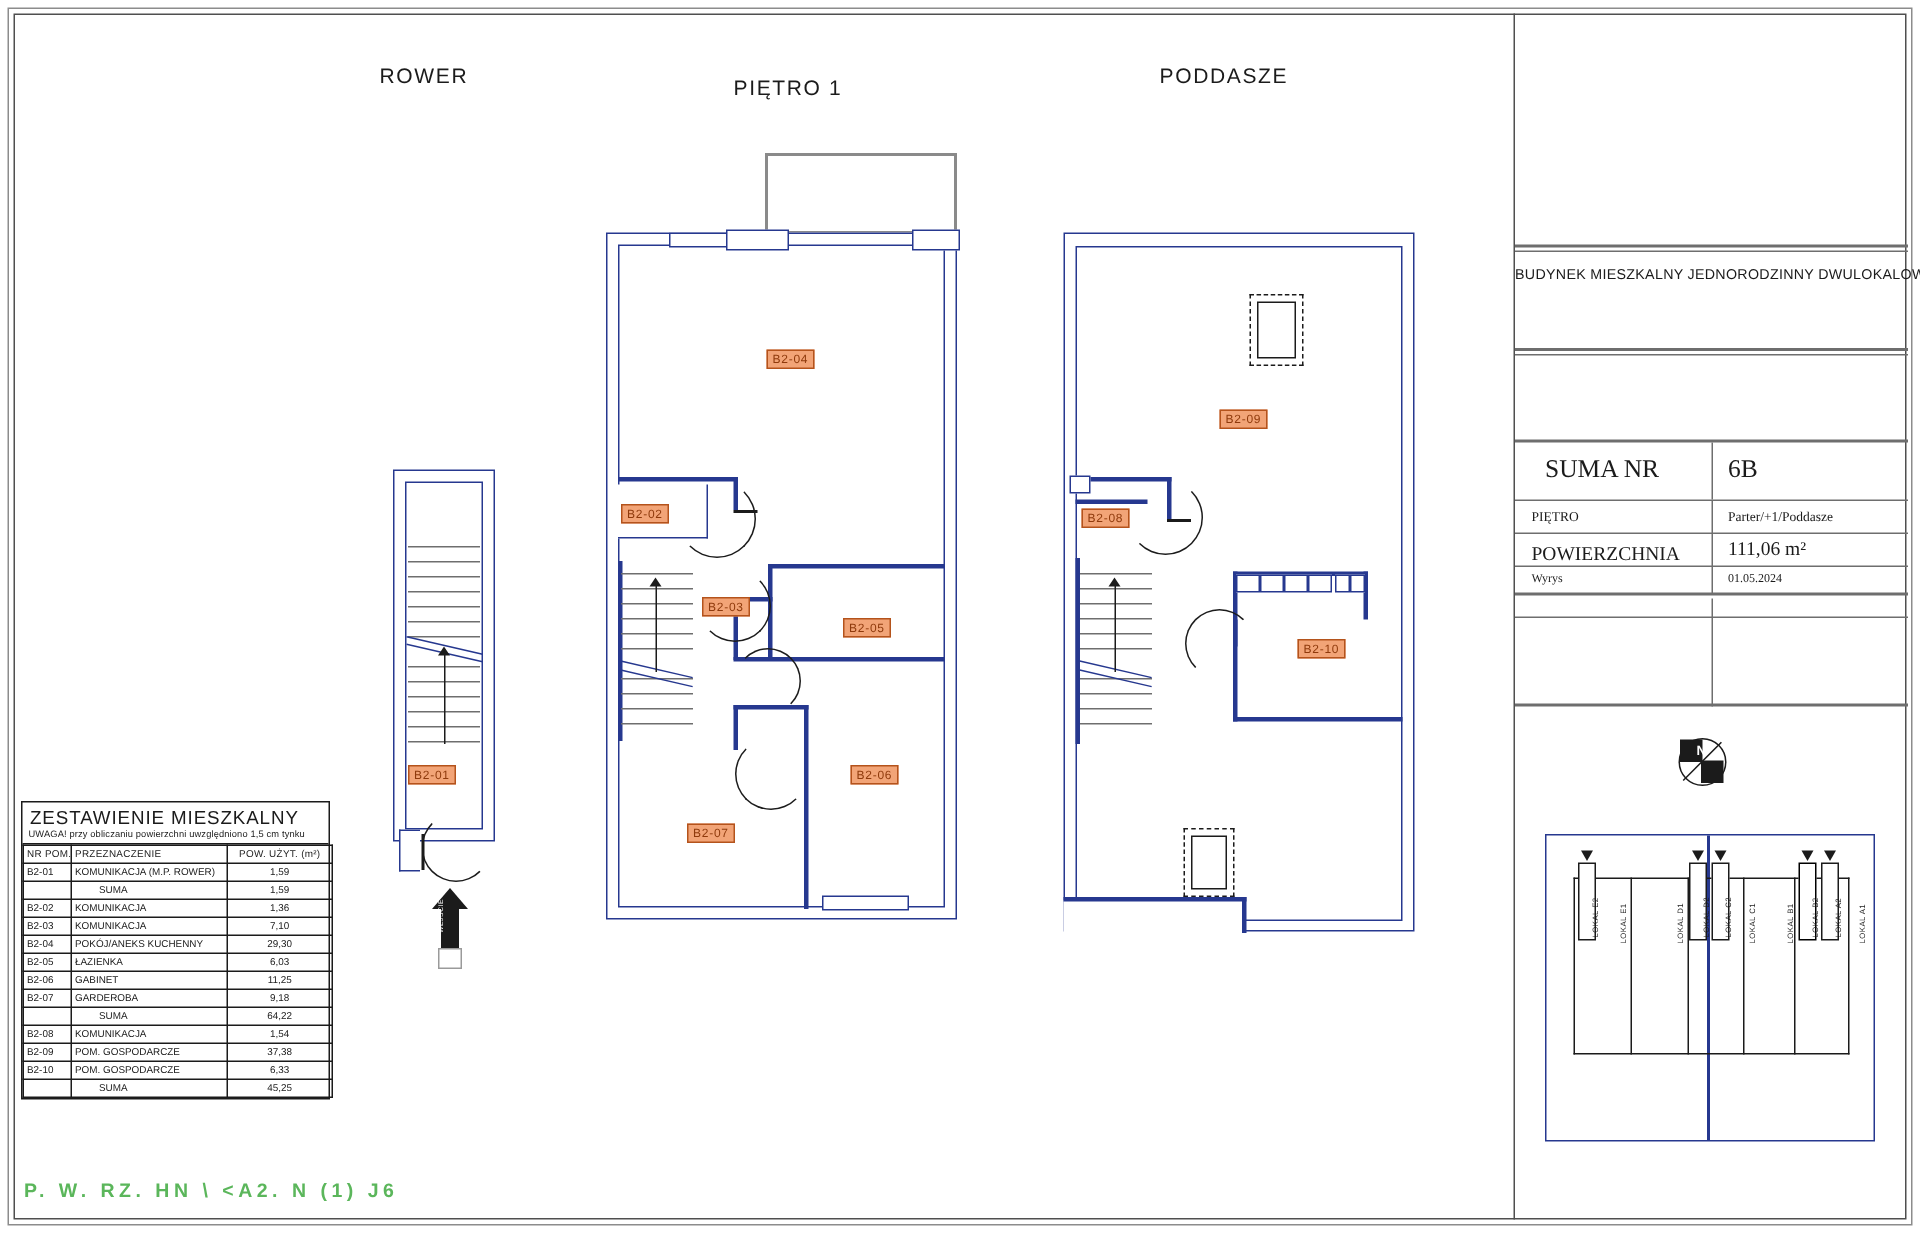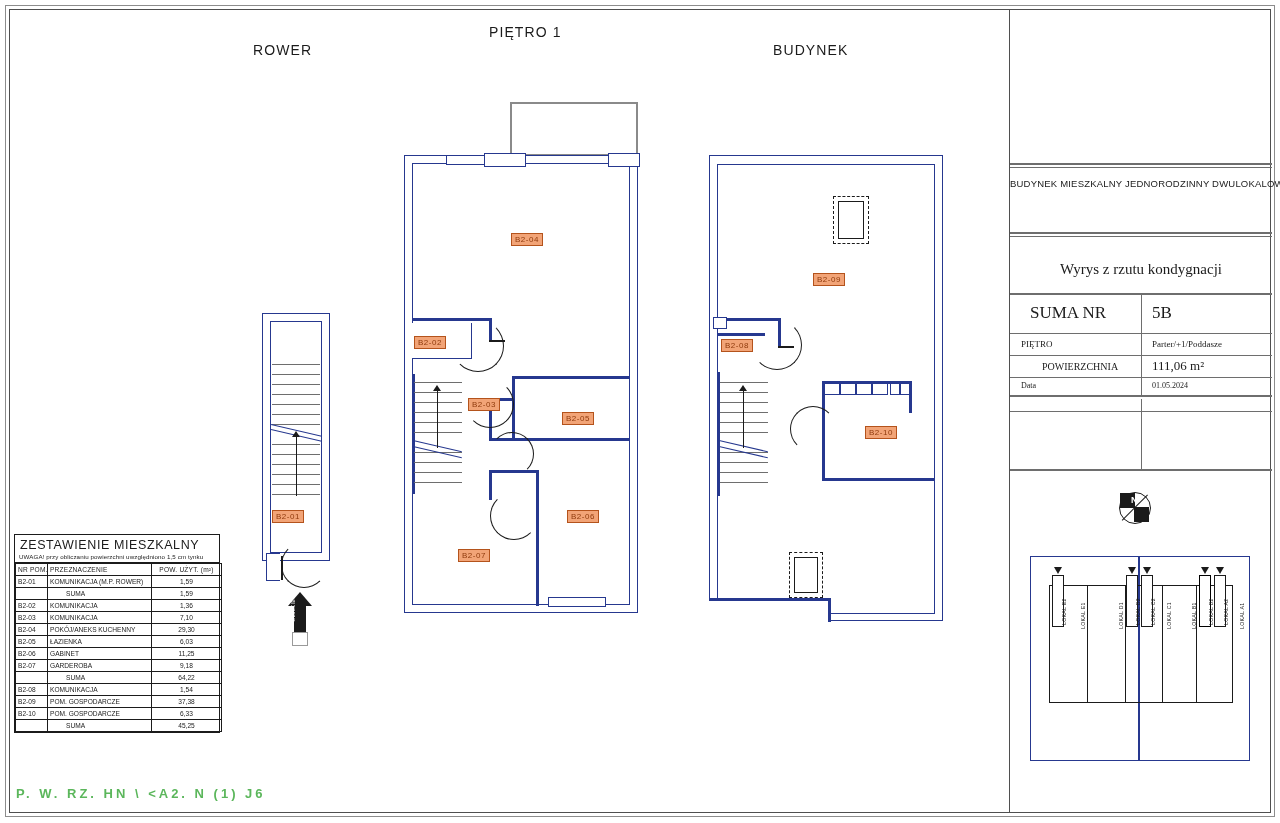--- a/index.html
+++ b/index.html
@@ -270,22 +270,22 @@
 </style>
 </head>
 <body>
 
 <div id="sheet">
 
   <div class="frame-outer"></div>
   <div class="frame-inner"></div>
 
   <div class="floor-title" style="left:253px;top:42px;">ROWER</div>
-  <div class="floor-title" style="left:489px;top:24px;">PIĘTRO 1</div>
-  <div class="floor-title" style="left:773px;top:42px;">BUDYNEK</div>
+  <div class="floor-title" style="left:489px;top:50px;">PIĘTRO 1</div>
+  <div class="floor-title" style="left:773px;top:42px;">PODDASZE</div>
 
   <div class="plan">
     <div class="wall" style="left:262px;top:313px;width:68px;height:248px;"></div>
     <div class="wall-thin" style="left:270px;top:321px;width:52px;height:232px;"></div>
 
     <div class="tread" style="left:272px;top:364px;width:48px;"></div>
     <div class="tread" style="left:272px;top:374px;width:48px;"></div>
     <div class="tread" style="left:272px;top:384px;width:48px;"></div>
     <div class="tread" style="left:272px;top:394px;width:48px;"></div>
     <div class="tread" style="left:272px;top:404px;width:48px;"></div>
@@ -514,40 +514,39 @@
   </div>
   <div class="watermark">P. W. RZ. HN \ &lt;A2. N       (1) J6</div>
 
   <div id="title-block">
 
     <div class="tb-div" style="top:154px;height:2px;"></div>
     <div class="tb-div" style="top:158px;height:1px;"></div>
     <div class="tb-text" style="left:0;top:168px;width:262px;text-align:center;font-size:9.5px;line-height:13px;letter-spacing:.2px;">BUDYNEK MIESZKALNY JEDNORODZINNY DWULOKALOWY</div>
     <div class="tb-div" style="top:223px;height:2px;"></div>
     <div class="tb-div" style="top:227px;height:1px;"></div>
-    <div class="tb-text" style="left:0;top:252px;width:262px;text-align:center;font-size:15px;font-family:'Liberation Serif',serif;">Wyrys z rzutu kondygnacji</div>
     <div class="tb-div" style="top:284px;height:2px;"></div>
 
     <div class="tb-cellborder" style="left:131px;top:286px;width:1px;height:38px;"></div>
     <div class="tb-text" style="left:20px;top:294px;font-size:17px;font-family:'Liberation Serif',serif;">SUMA NR</div>
-    <div class="tb-text" style="left:142px;top:294px;font-size:17px;font-family:'Liberation Serif',serif;">5B</div>
+    <div class="tb-text" style="left:142px;top:294px;font-size:17px;font-family:'Liberation Serif',serif;">6B</div>
     <div class="tb-div" style="top:324px;"></div>
 
     <div class="tb-cellborder" style="left:131px;top:325px;width:1px;height:22px;"></div>
     <div class="tb-text" style="left:11px;top:330px;font-size:9px;font-family:'Liberation Serif',serif;">PIĘTRO</div>
     <div class="tb-text" style="left:142px;top:330px;font-size:9px;font-family:'Liberation Serif',serif;">Parter/+1/Poddasze</div>
     <div class="tb-div" style="top:346px;"></div>
 
     <div class="tb-cellborder" style="left:131px;top:347px;width:1px;height:22px;"></div>
-    <div class="tb-text" style="left:11px;top:352px;font-size:10px;font-family:'Liberation Serif',serif;margin-left:21px;">POWIERZCHNIA</div>
+    <div class="tb-text" style="left:11px;top:352px;font-size:13px;font-family:'Liberation Serif',serif;">POWIERZCHNIA</div>
     <div class="tb-text" style="left:142px;top:349px;font-size:13px;font-family:'Liberation Serif',serif;text-align:center;">111,06 m²</div>
     <div class="tb-div" style="top:368px;"></div>
 
     <div class="tb-cellborder" style="left:131px;top:369px;width:1px;height:18px;"></div>
-    <div class="tb-text" style="left:11px;top:372px;font-size:8px;font-family:'Liberation Serif',serif;">Data</div>
+    <div class="tb-text" style="left:11px;top:372px;font-size:8px;font-family:'Liberation Serif',serif;">Wyrys</div>
     <div class="tb-text" style="left:142px;top:372px;font-size:8px;font-family:'Liberation Serif',serif;">01.05.2024</div>
     <div class="tb-div" style="top:386px;height:2px;"></div>
 
     <div class="tb-cellborder" style="left:131px;top:390px;width:1px;height:72px;"></div>
     <div class="tb-div" style="top:402px;"></div>
     <div class="tb-div" style="top:460px;height:2px;"></div>
   </div>
 
   <div class="compass">
     <div class="q" style="left:0;top:0;"></div>

